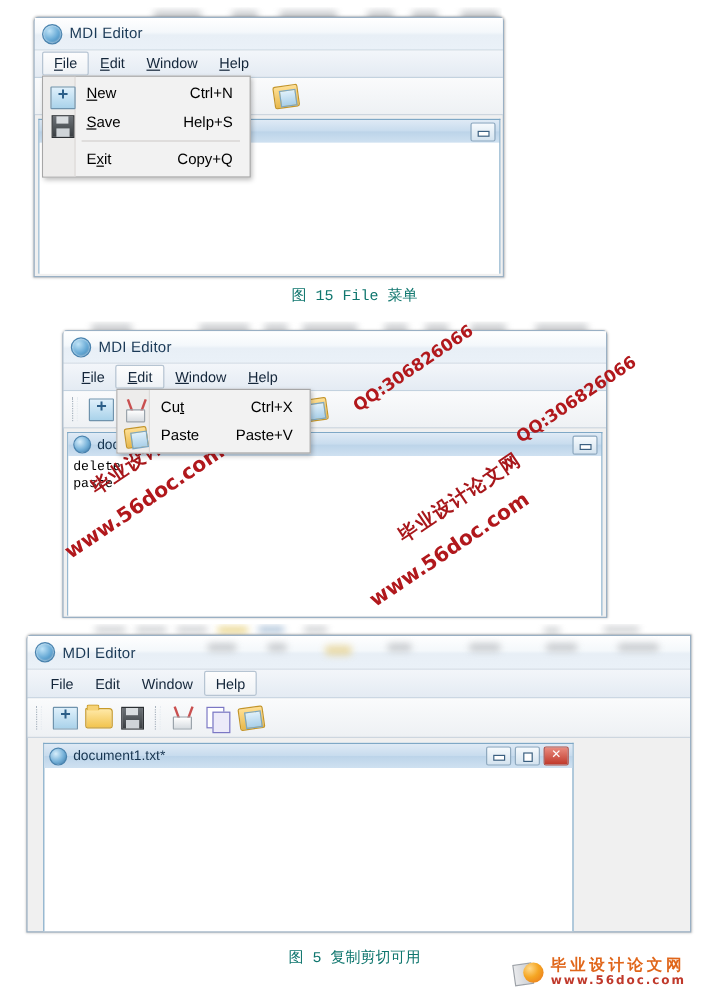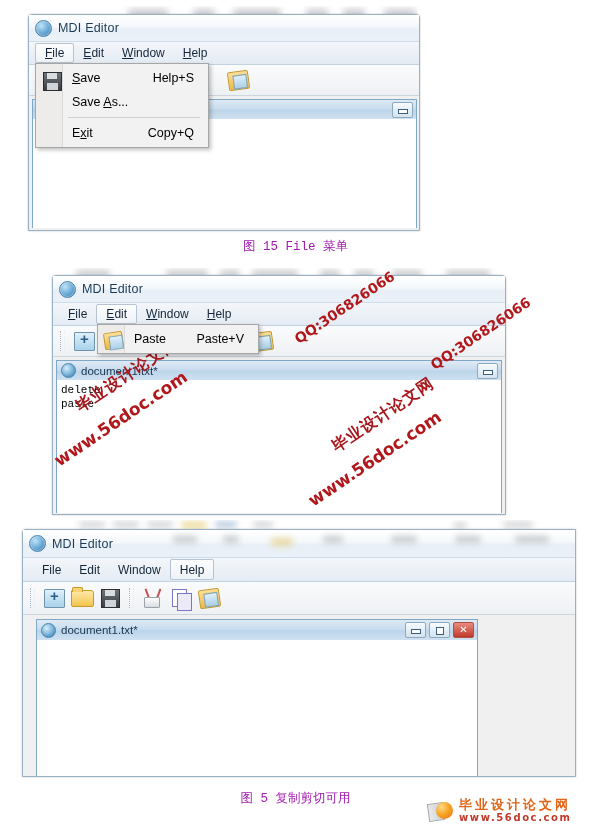--- a/index.html
+++ b/index.html
@@ -127,21 +127,21 @@
     color:#ffffff;padding:2px 3px;word-break:break-all;
   }
   .sel-text span{background:#2a7fd4;}
 
   
   .blurstrip{position:absolute;left:0;right:0;top:0;height:18px;overflow:hidden;}
   .blurblob{position:absolute;background:#b9bcc0;filter:blur(3px);border-radius:3px;opacity:.75;}
 
   
   .caption{
-    position:absolute;width:100%;text-align:center;font-size:12.5px;color:#a21caf;
+    position:absolute;width:100%;text-align:center;font-size:12.5px;color:#0f766e;
     font-family:"DejaVu Sans","Liberation Sans",sans-serif;
   }
   .caption .mono{font-family:"Liberation Mono","DejaVu Sans Mono",monospace;}
 
   
   .wm{
     position:absolute;color:#b1181c;font-weight:bold;white-space:nowrap;
     font-family:"DejaVu Sans","Liberation Sans",sans-serif;
     transform-origin:left center;pointer-events:none;
   }
@@ -218,33 +218,37 @@
               <span class="mbar"></span>
             </div>
         </div>
       </div>
       <div class="doc-body"></div>
     </div>
 
     <div class="dropdown" style="left:6px;top:48px;width:172px;">
       <div class="dd-gutter"></div>
 
+      <div class="dd-row">
+        <span class="dd-ic">
+            <span class="ic-new"></span>
+          </span>
+        <span class="dd-label"><u>N</u>ew</span>
+        <span class="dd-accel">Ctrl+N</span>
+      </div>
 
 
       <div class="dd-row">
         <span class="dd-ic">
             <span class="ic-save"></span>
           </span>
         <span class="dd-label"><u>S</u>ave</span>
         <span class="dd-accel">Help+S</span>
       </div>
 
-      <div class="dd-row">
-        <span class="dd-label">Save <u>A</u>s...</span>
-      </div>
 
       <div class="dd-sep"></div>
 
       <div class="dd-row">
         <span class="dd-label">E<u>x</u>it</span>
         <span class="dd-accel">Copy+Q</span>
       </div>
     </div>
   </div>
 </div>
@@ -315,20 +319,28 @@
       </div>
       <div class="doc-body">
         <div class="doc-text">delete
 paste</div>
       </div>
     </div>
 
     <div class="dropdown" style="left:44px;top:48px;width:160px;">
       <div class="dd-gutter"></div>
 
+      <div class="dd-row">
+        <span class="dd-ic">
+          <span class="ic-cut"></span>
+            <span class="cut-blade"></span>
+        </span>
+        <span class="dd-label">Cu<u>t</u></span>
+        <span class="dd-accel">Ctrl+X</span>
+      </div>
 
 
       <div class="dd-row">
         <span class="dd-ic">
             <span class="ic-paste" style="width:17px;height:15px;top:2px;"></span>
           </span>
         <span class="dd-label">Paste</span>
         <span class="dd-accel">Paste+V</span>
       </div>
     </div>

